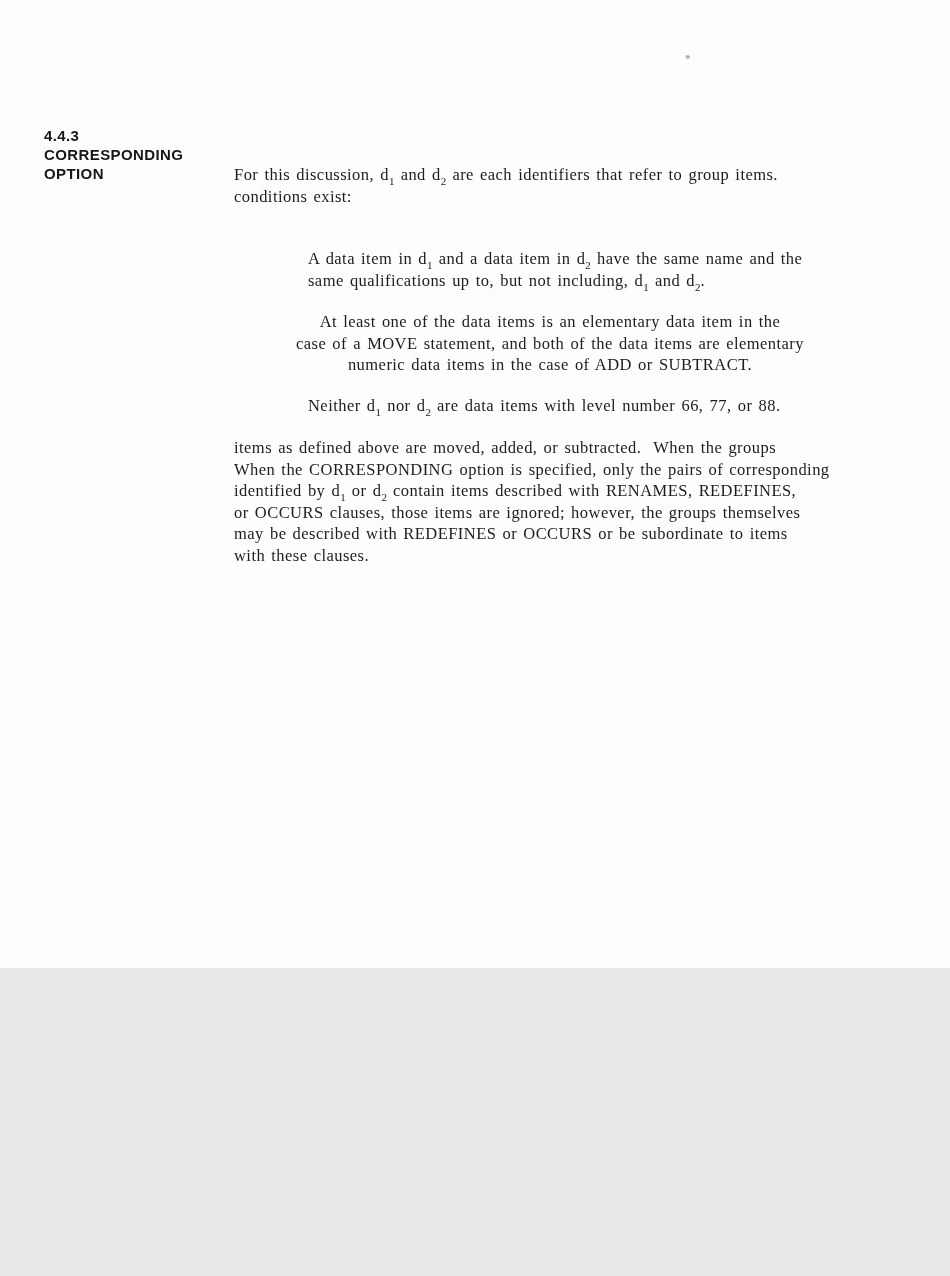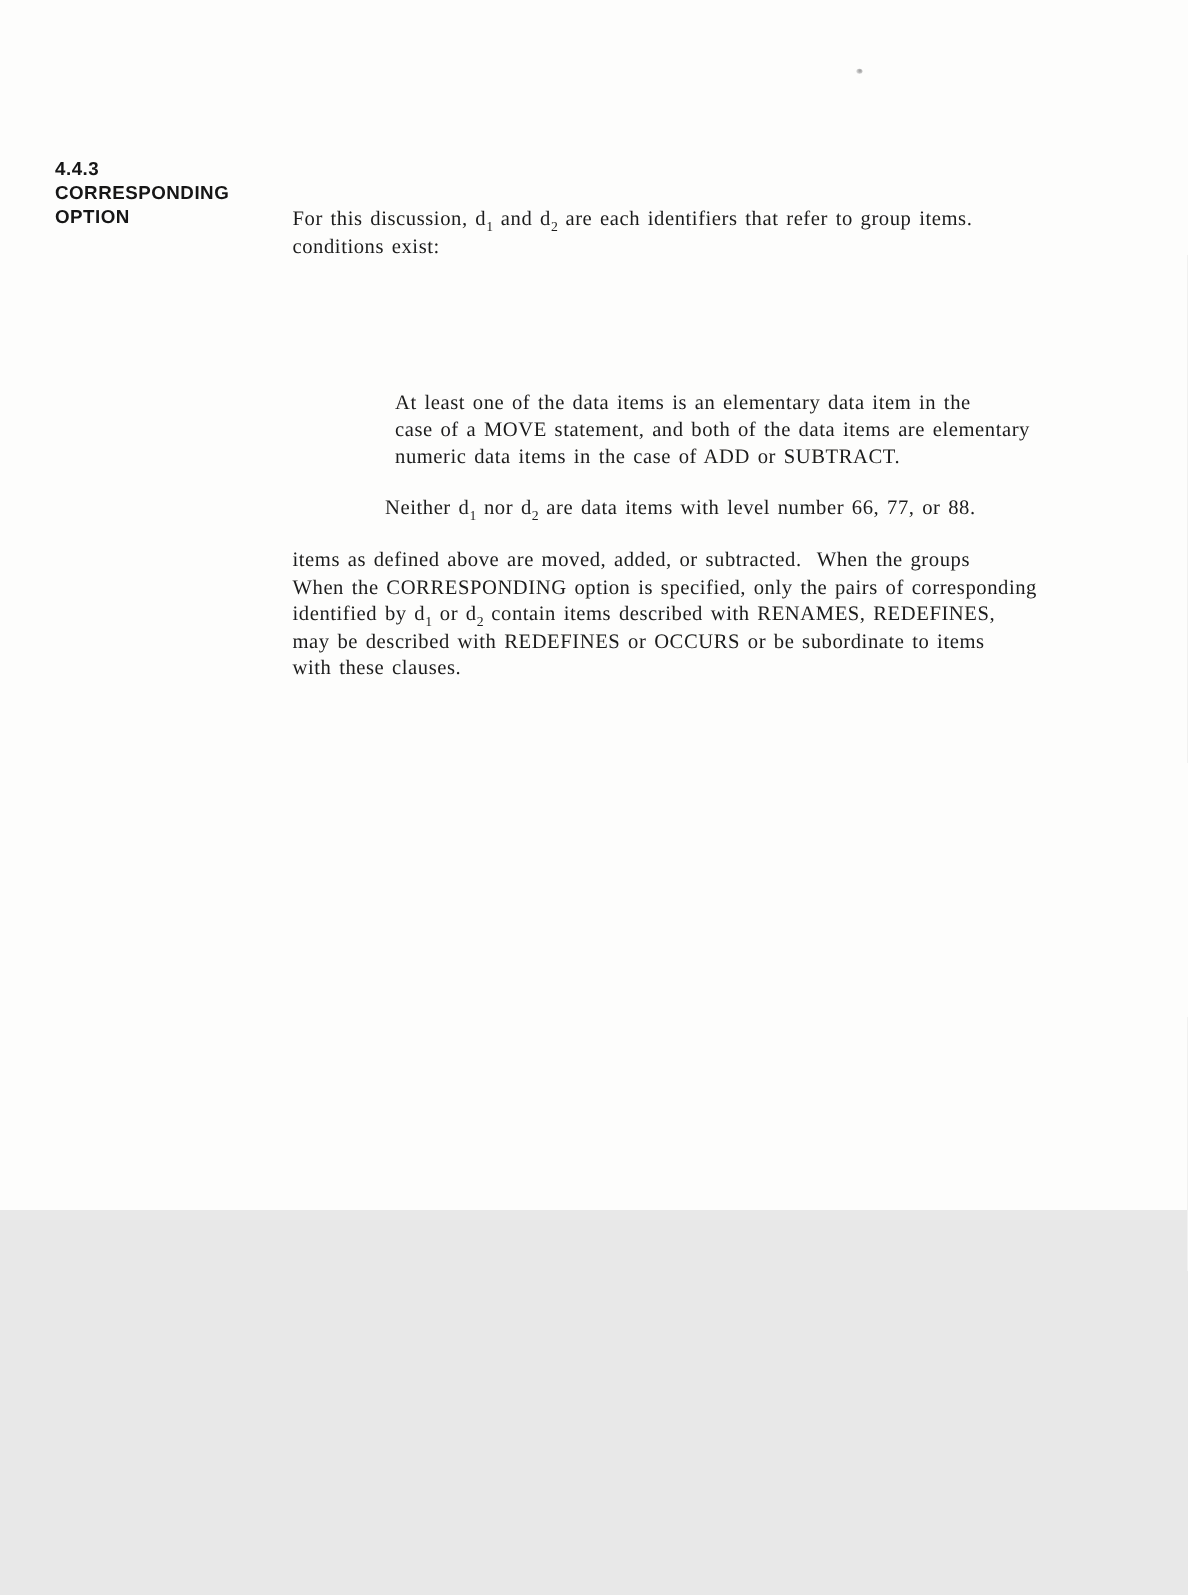--- a/index.html
+++ b/index.html
@@ -40,21 +40,21 @@
     white-space: pre;
   }
   .para sub {
     font-size: 11px;
     line-height: 0;
     vertical-align: -0.42em;
     letter-spacing: 0;
   }
   .p-intro  { left: 234px; top: 164px; }
   .p-cond1  { left: 308px; top: 248px; }
-  .p-cond2  { left: 316px; top: 311px; }
+  .p-cond2  { left: 296px; top: 311px; text-align: center; }
   .p-cond3  { left: 308px; top: 395px; }
   .p-close  { left: 234px; top: 437px; }
   .footer-left {
     position: absolute;
     left: 45px;
     top: 1244px;
     font-size: 22px;
     letter-spacing: 0.6px;
     color: #1c1c1c;
   }
@@ -94,35 +94,40 @@
     <div>4.4.3</div>
     <div>CORRESPONDING</div>
     <div>OPTION</div>
   </div>
 
   <div class="para p-intro">
       <div class="line">For this discussion, d<sub>1</sub> and d<sub>2</sub> are each identifiers that refer to group items.</div>
       <div class="line">conditions exist:</div>
     </div>
 
+  <div class="para p-cond1">
+      <div class="line">A data item in d<sub>1</sub> and a data item in d<sub>2</sub> have the same name and the</div>
+      <div class="line">same qualifications up to, but not including, d<sub>1</sub> and d<sub>2</sub>.</div>
+    </div>
 
   <div class="para p-cond2">
       <div class="line">At least one of the data items is an elementary data item in the</div>
       <div class="line">case of a MOVE statement, and both of the data items are elementary</div>
       <div class="line">numeric data items in the case of ADD or SUBTRACT.</div>
     </div>
 
   <div class="para p-cond3">
       <div class="line">Neither d<sub>1</sub> nor d<sub>2</sub> are data items with level number 66, 77, or 88.</div>
     </div>
 
   <div class="para p-close">
       <div class="line">items as defined above are moved, added, or subtracted.  When the groups</div>
       <div class="line">When the CORRESPONDING option is specified, only the pairs of corresponding</div>
       <div class="line">identified by d<sub>1</sub> or d<sub>2</sub> contain items described with RENAMES, REDEFINES,</div>
+      <div class="line">or OCCURS clauses, those items are ignored; however, the groups themselves</div>
       <div class="line">may be described with REDEFINES or OCCURS or be subordinate to items</div>
       <div class="line">with these clauses.</div>
     </div>
 
   <div class="footer-left">4-14</div>
 
   <div class="footer-right">60229400</div>
 
   <div class="speck"></div>
 

